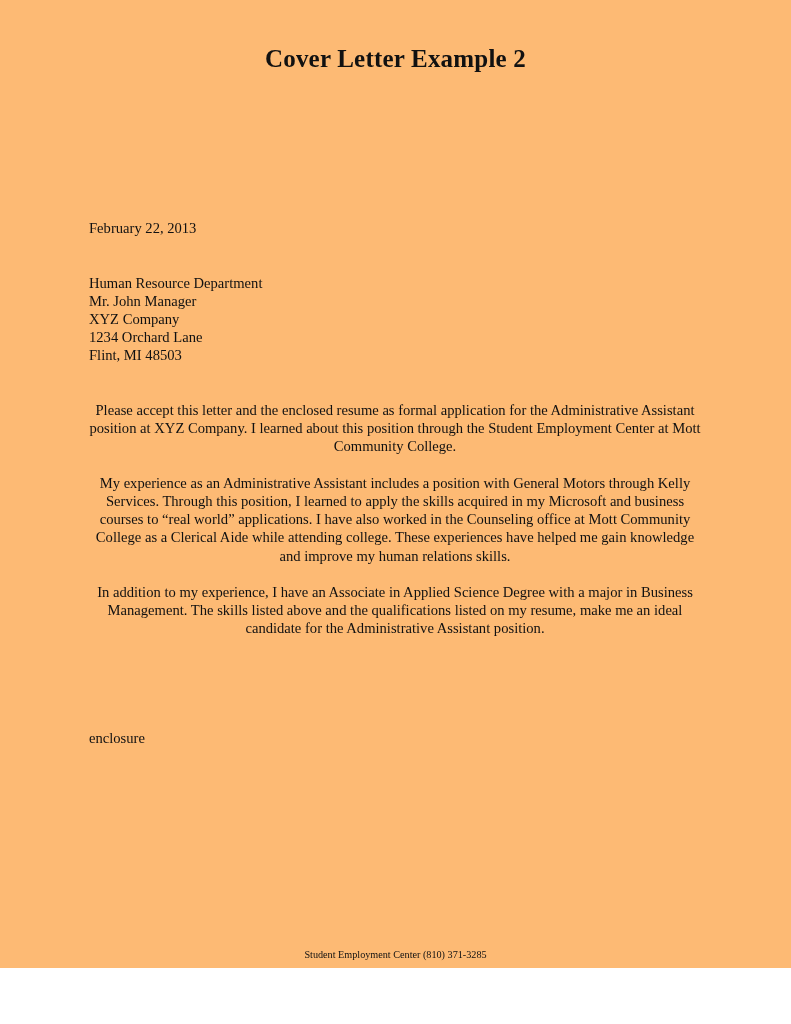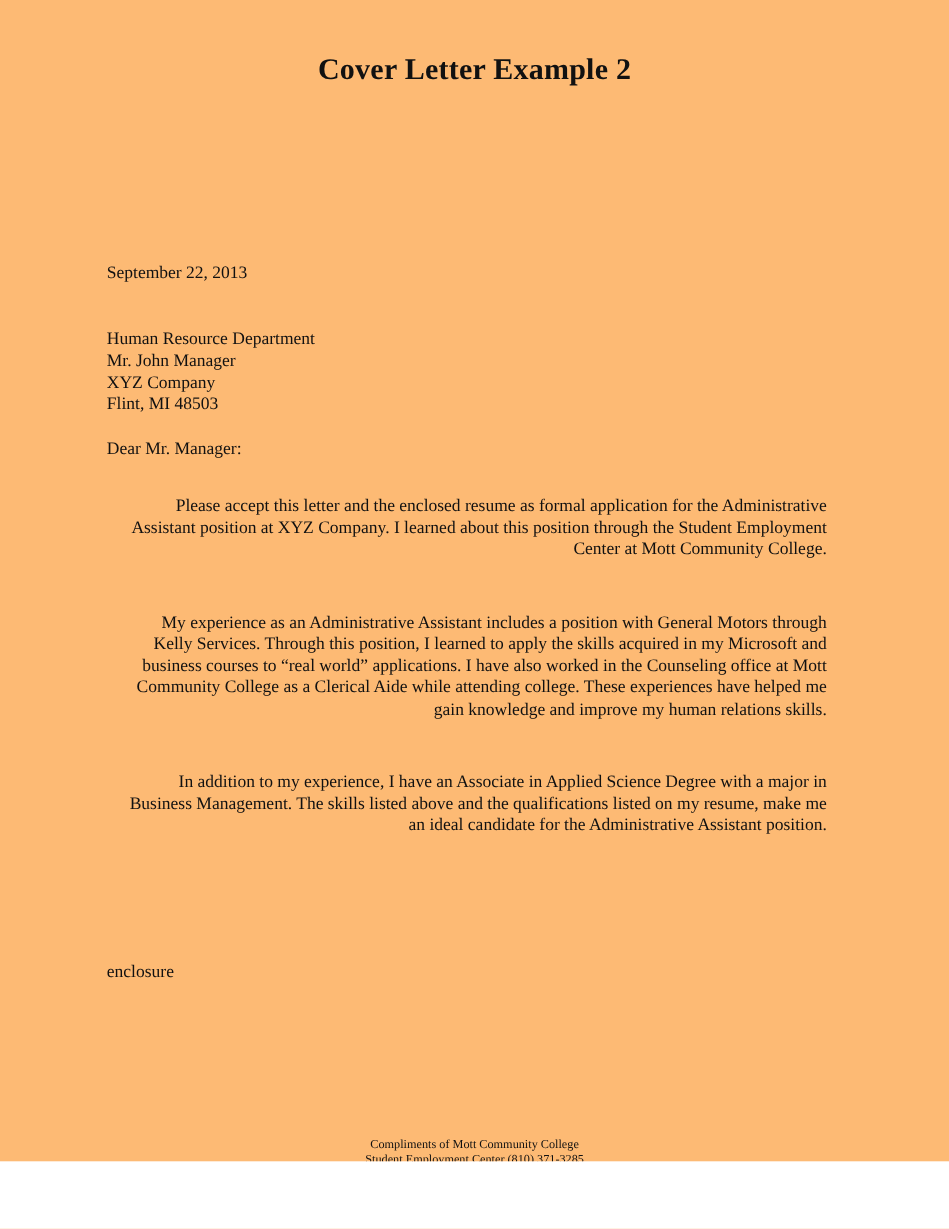--- a/index.html
+++ b/index.html
@@ -45,22 +45,22 @@
 
   .line { white-space: pre-wrap; }
 
   .block { margin: 0; }
 
   .spacer-1 { height: 18.2px; }
   .spacer-2 { height: 36.4px; }
   .spacer-3 { height: 54.6px; }
 
   .para {
-    margin: 12px;
-    text-align: right;
+    margin: 0;
+    text-align: center;
     white-space: normal;
   }
 
   
   .footer {
     position: absolute;
     left: 0;
     top: 949px;
     width: 791px;
     text-align: center;
@@ -79,32 +79,32 @@
 </style>
 </head>
 <body>
 
 <div class="page">
 
   <div class="doc-title">Cover Letter Example 2</div>
 
   <div class="letter">
 
-    <div class="line block">September 22, 2013</div>
+    <div class="line block">February 22, 2013</div>
 
     <div class="spacer-2"></div>
 
     <div class="line block">Human Resource Department</div>
     <div class="line block">Mr. John Manager</div>
     <div class="line block">XYZ Company</div>
+    <div class="line block">1234 Orchard Lane</div>
     <div class="line block">Flint, MI 48503</div>
 
     <div class="spacer-1"></div>
 
-    <div class="line block">Dear Mr. Manager:</div>
 
     <div class="spacer-1"></div>
 
     <p class="para">Please accept this letter and the enclosed resume as formal application for the Administrative Assistant position at XYZ Company.  I learned about this position through the Student Employment Center at Mott Community College.</p>
 
     <div class="spacer-1"></div>
 
     <p class="para">My experience as an Administrative Assistant includes a position with General Motors through Kelly Services.  Through this position, I learned to apply the skills acquired in my Microsoft and business courses to “real world” applications.  I have also worked in the Counseling office at Mott Community College as a Clerical Aide while attending college.  These experiences have helped me gain knowledge and improve my human relations skills.</p>
 
     <div class="spacer-1"></div>
@@ -117,19 +117,18 @@
     <div class="spacer-1"></div>
 
 
     <div class="spacer-3"></div>
 
     <div class="line block">enclosure</div>
 
   </div>
 
   <div class="footer">
-    <div>Compliments of Mott Community College</div>
     <div>Student Employment Center (810) 371-3285</div>
   </div>
 
   <div class="page-number">5</div>
 
 </div>
 
 </body></html>

